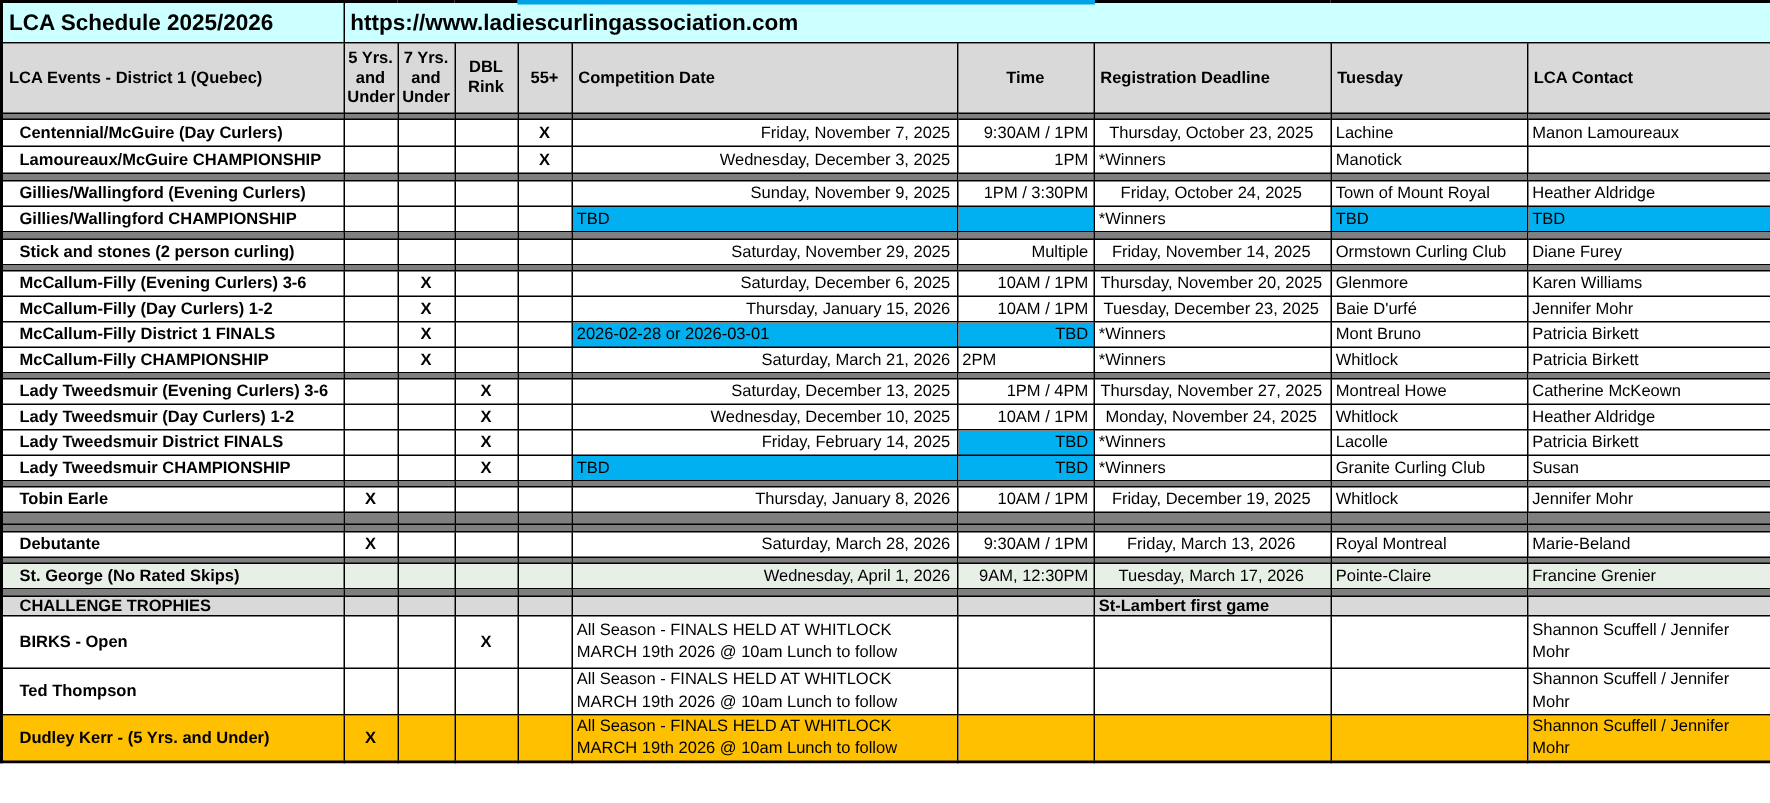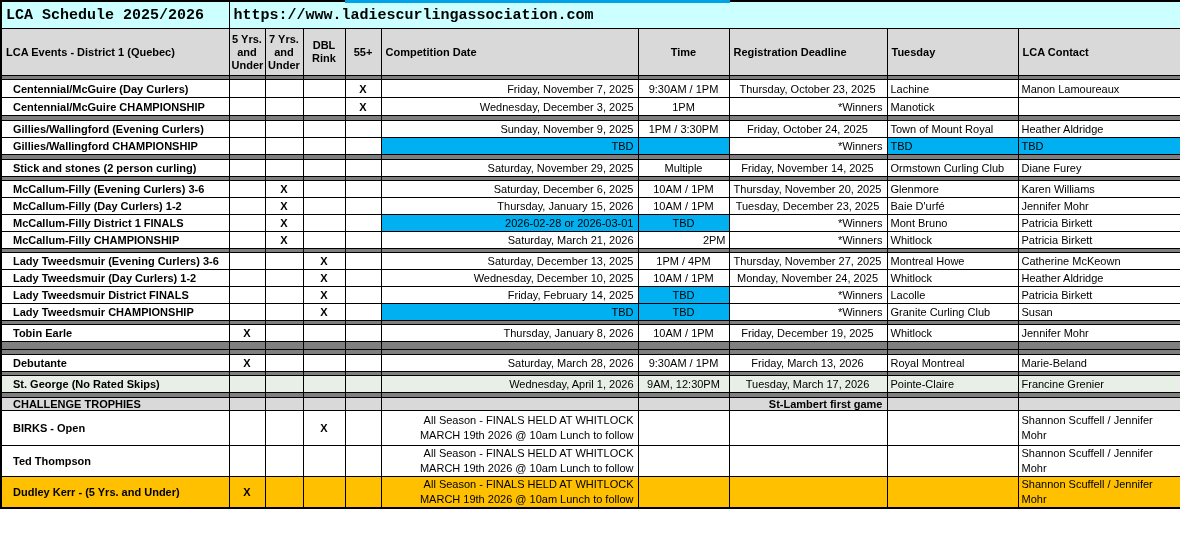--- a/index.html
+++ b/index.html
@@ -1,35 +1,35 @@
 <!DOCTYPE html>
 <html><head>
 <meta charset="utf-8">
 <style>
   html,body{margin:0;padding:0;background:#fff;font-family:"Liberation Sans",sans-serif;}
   .sheet{position:relative;width:1180px;}
   .top-accent{position:absolute;top:0;left:345px;width:385px;height:3px;z-index:5;}
   table{border-collapse:collapse;table-layout:fixed;width:1180px;border:2px solid #000;}
   td,th{border:1px solid #000;padding:0 3px;font-size:11px;color:#000;overflow:hidden;white-space:nowrap;vertical-align:middle;}
   
-  .title-row th{background:#CCFFFF;font-size:15px;font-weight:bold;text-align:left;height:26px;padding-left:4px;font-family:Liberation Mono, monospace;}
+  .title-row th{background:#CCFFFF;font-size:15px;font-weight:bold;text-align:left;height:26px;padding-left:4px;}
   
   .header-row th{background:#D9D9D9;font-weight:bold;height:46px;white-space:normal;text-align:center;line-height:13px;padding:0 2px;}
   .header-row th.h-event,.header-row th.h-date,.header-row th.h-deadline,
   .header-row th.h-location,.header-row th.h-contact{text-align:left;padding-left:4px;}
   
   td.c-event{font-weight:bold;text-align:left;padding-left:11px;}
   td.c-y5,td.c-y7,td.c-dbl,td.c-p55{font-weight:bold;text-align:center;}
   td.c-date{text-align:right;padding-right:4px;}
-  td.c-time{text-align:center;}
+  td.c-time{text-align:right;}
   td.c-deadline{text-align:center;padding-right:4px;}
   td.c-location,td.c-contact{text-align:left;}
   
   td.hl{background:#00B0F0;}
-  td.al-l{text-align:right;padding-left:3px;margin-top:40px;}
+  td.al-l{text-align:left;padding-left:3px;margin-top:40px;}
   td.italic{}
   tr.bg-orange td{background:#FFC000;}
   tr.bg-green td{background:#E7EFE6;}
   tr.section td{background:#D9D9D9;font-weight:bold;}
   tr.sep td{background:#7F7F7F;padding:0;height:3px;line-height:0;font-size:0;}
   tr.wrap td.c-date,tr.wrap td.c-contact{white-space:normal;line-height:15px;}
   tr.data{height:17px;}
 </style>
 <style>.title-row th{background:#CCFFFF;}.header-row th, tr.section td{background:#D9D9D9;}td.hl{background:#00B0F0;}tr.bg-orange td{background:#FFC000;}tr.bg-green td{background:#E7EFE6;}tr.sep td{background:#7F7F7F;}</style></head>
 <body>
@@ -86,21 +86,21 @@
           <td class="c-y7"></td>
           <td class="c-dbl"></td>
           <td class="c-p55">X</td>
           <td class="c-date">Friday, November 7, 2025</td>
           <td class="c-time">9:30AM / 1PM</td>
           <td class="c-deadline">Thursday, October 23, 2025</td>
           <td class="c-location">Lachine</td>
           <td class="c-contact">Manon Lamoureaux</td>
         </tr>
         <tr class="data" style="height: 18px;">
-          <td class="c-event">Centennial/McGuire CHAMPIONSHIP</td>
+          <td class="c-event">Lamoureaux/McGuire CHAMPIONSHIP</td>
           <td class="c-y5"></td>
           <td class="c-y7"></td>
           <td class="c-dbl"></td>
           <td class="c-p55">X</td>
           <td class="c-date">Wednesday, December 3, 2025</td>
           <td class="c-time">1PM</td>
           <td class="c-deadline al-l">*Winners</td>
           <td class="c-location">Manotick</td>
           <td class="c-contact"></td>
         </tr>

